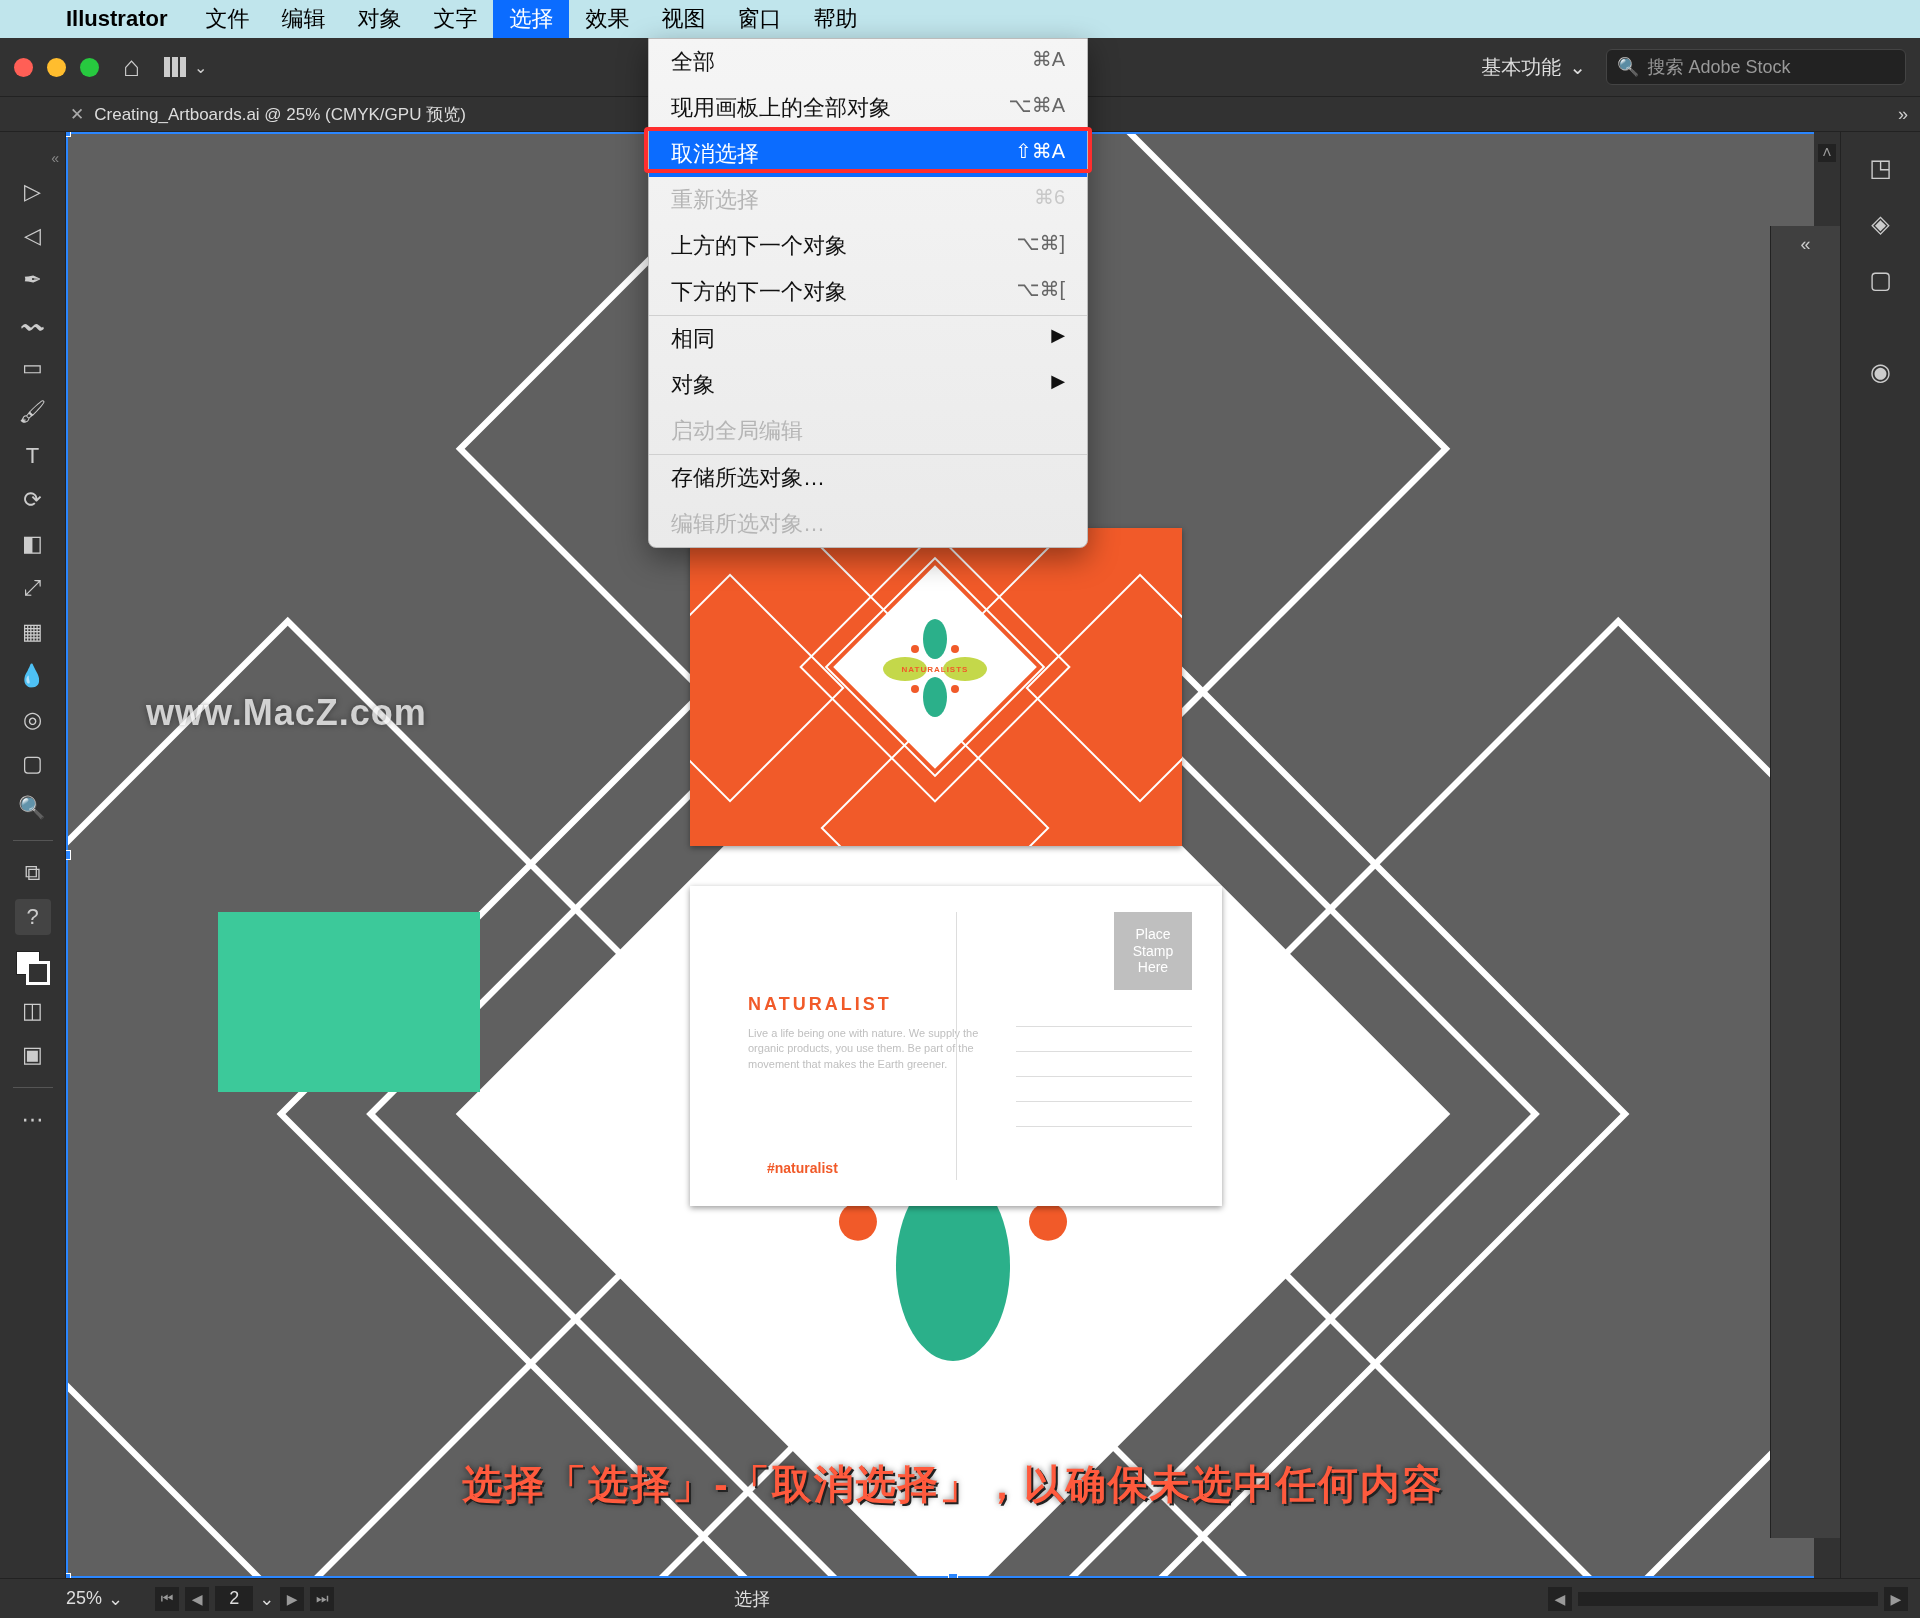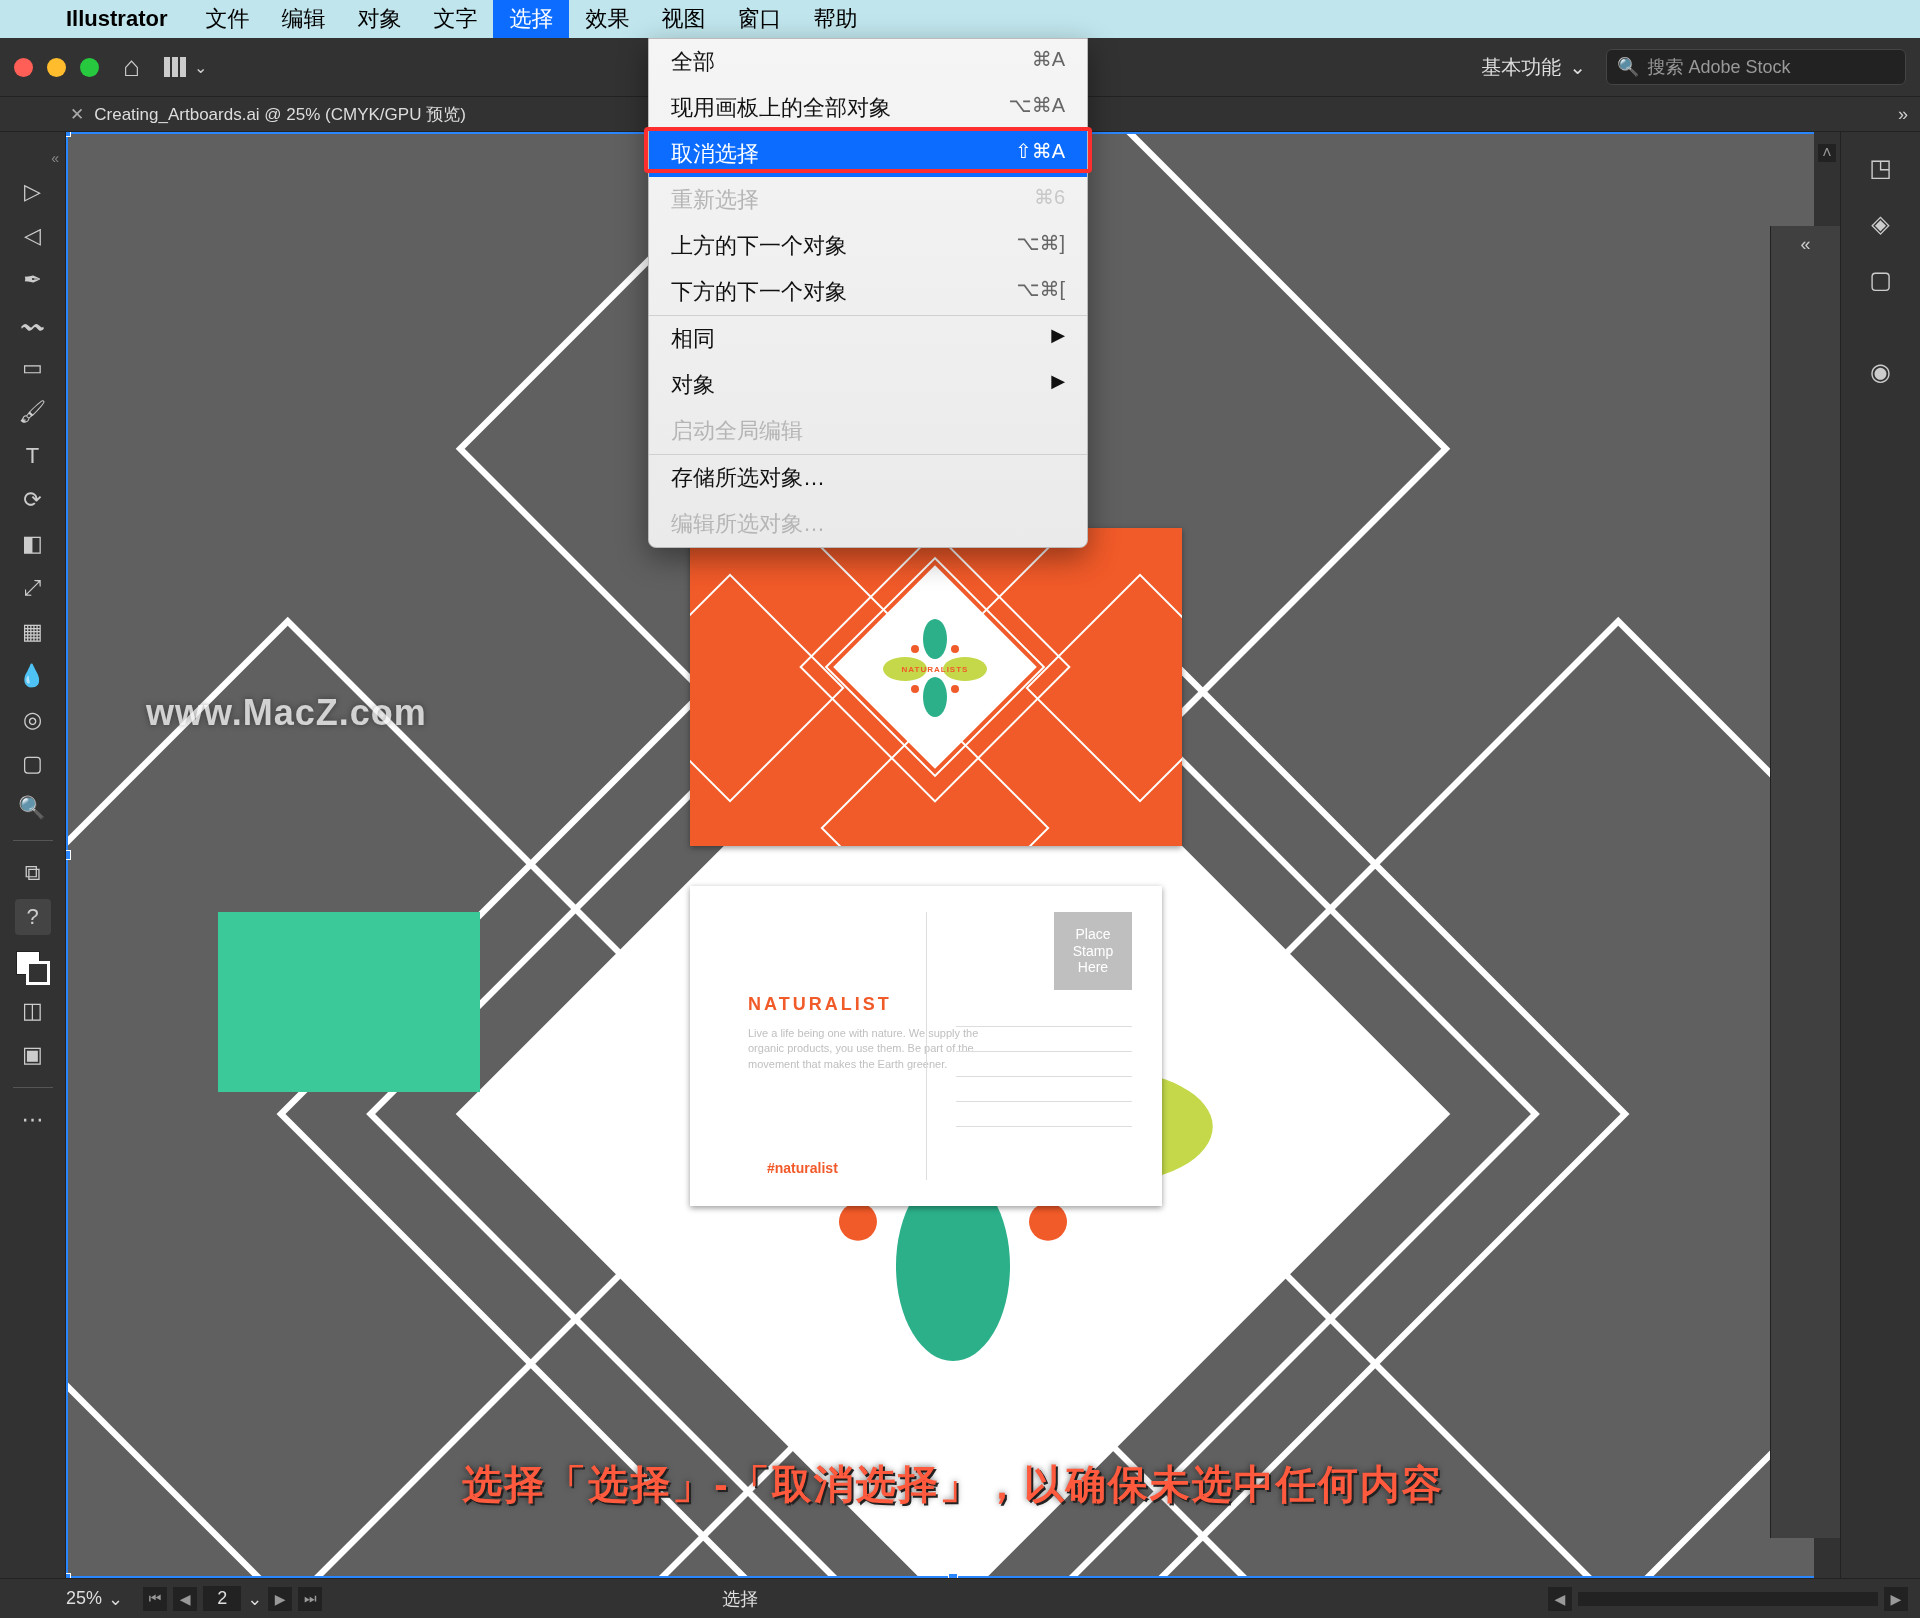--- a/index.html
+++ b/index.html
@@ -55,37 +55,37 @@
 .ab1 .selhandle { position:absolute; width:10px; height:10px; background:#2a86ff; border:1px solid #fff; }
 .ab1 .h1{top:-5px;left:-5px}.ab1 .h2{top:-5px;left:calc(50% - 5px)}.ab1 .h3{top:-5px;right:-5px}
 .ab1 .h4{top:calc(50% - 5px);left:-5px}.ab1 .h5{top:calc(50% - 5px);right:-5px}
 .ab1 .h6{bottom:-5px;left:-5px}.ab1 .h7{bottom:-5px;left:calc(50% - 5px)}.ab1 .h8{bottom:-5px;right:-5px}
 .ab1 svg { position:absolute; inset:0; }
 .green-rect { position:absolute; left:152px; top:780px; width:262px; height:180px; background:#3cc99a; }
 
 .ab2 { left: 624px; top: 396px; width: 492px; height: 318px; background:#f15a29; }
 .ab2 svg { position:absolute; inset:0; }
 
-.ab3 { left: 624px; top: 754px; width: 472px; height: 320px; background:#fff; }
+.ab3 { left: 624px; top: 754px; width: 532px; height: 320px; background:#fff; }
 .ab3 .stamp { position:absolute; right:30px; top:26px; width:78px; height:78px; background:#bfbfbf; color:#fff; font-size:14px; display:flex; flex-direction:column; align-items:center; justify-content:center; line-height:1.2; }
 .ab3 .brand { position:absolute; left:58px; top:108px; color:#f15a29; font-size:18px; letter-spacing:3px; font-weight:700; }
 .ab3 .para { position:absolute; left:58px; top:140px; width:240px; color:#bfbfbf; font-size:11px; line-height:1.4; }
 .ab3 .hashtag { position:absolute; left:58px; bottom:30px; color:#f15a29; font-size:14px; font-weight:700;margin-left:19px; }
 .ab3 .divider { position:absolute; left:50%; top:26px; width:1px; height:268px; background:#ddd; }
 .ab3 .lines { position:absolute; right:30px; top:140px; width:176px; }
 .ab3 .lines .l { height:1px; background:#ddd; margin-bottom:24px; }
 
 
 .right-dock { width: 80px; background: #323232; border-left:1px solid #222; display:flex; flex-direction:column; align-items:center; padding-top: 16px; gap:16px; }
 .right-dock .panel-icon { width:40px; height:40px; display:flex; align-items:center; justify-content:center; color:#ccc; font-size:24px; }
 .right-body { position:absolute; right:80px; top:94px; width:70px; bottom:40px; background:#404040; border-left:1px solid #222; display:flex; flex-direction:column; align-items:center; padding-top:8px; }
 .right-body .toggle { color:#ccc; font-size:18px; }
 
 
-.status-bar { position:absolute; left:0; right:0; bottom:0; height:40px; background:#323232; display:flex; align-items:center; padding: 0 12px 0 66px; color:#ddd; font-size:18px; gap:10px; border-top:1px solid #222; }
+.status-bar { position:absolute; left:0; right:0; bottom:0; height:40px; background:#323232; display:flex; align-items:center; padding: 0 12px 0 66px; color:#ddd; font-size:18px; gap:22px; border-top:1px solid #222; }
 .status-bar .zoom { display:flex; align-items:center; gap:6px; }
 .status-bar .nav { display:flex; align-items:center; gap:6px; margin-left:10px; }
 .status-bar .nav .btn { width:24px; height:24px; background:#222; color:#999; display:flex;align-items:center;justify-content:center; font-size:14px; }
 .status-bar .artnum { background:#222; padding:2px 14px; }
 .status-bar .center { margin: 0 auto; }
 .status-bar .hscroll { margin-left:auto; display:flex; align-items:center; gap:6px; }
 .status-bar .hscroll .btn{ width:24px;height:24px;background:#222;color:#999;display:flex;align-items:center;justify-content:center;font-size:14px; }
 
 
 .dropdown { position:absolute; top: 38px; left: 648px; width: 440px; background: linear-gradient(#f5f5f5,#eaeaea); border:1px solid #bbb; border-radius: 0 0 8px 8px; box-shadow: 0 10px 30px rgba(0,0,0,.4); z-index: 50; }

